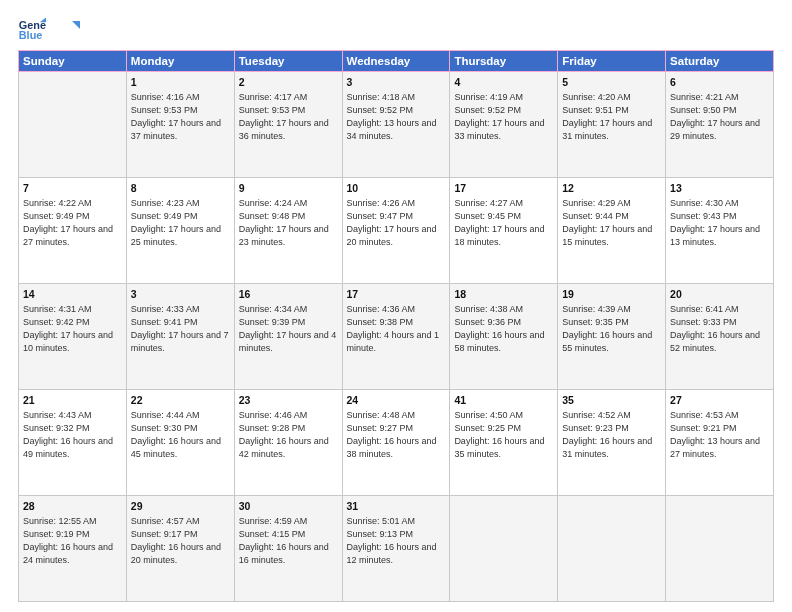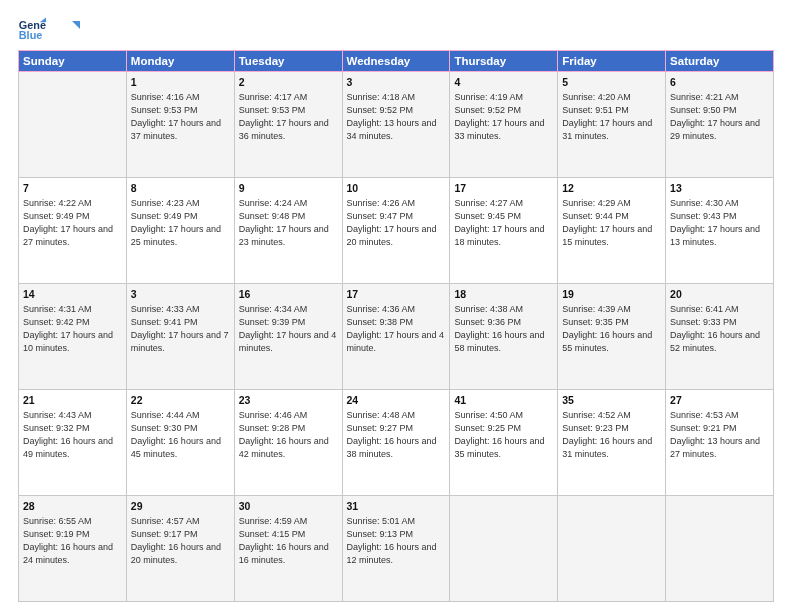--- a/index.html
+++ b/index.html
@@ -229,21 +229,21 @@
           <td>
             <span class="day-num">16</span>
             <span class="cell-text">Sunrise: 4:34 AM</span>
             <span class="cell-text">Sunset: 9:39 PM</span>
             <span class="cell-text">Daylight: 17 hours and 4 minutes.</span>
           </td>
           <td>
             <span class="day-num">17</span>
             <span class="cell-text">Sunrise: 4:36 AM</span>
             <span class="cell-text">Sunset: 9:38 PM</span>
-            <span class="cell-text">Daylight: 17 hours and 4 minute.</span>
+            <span class="cell-text">Daylight: 4 hours and 1 minute.</span>
           </td>
           <td>
             <span class="day-num">18</span>
             <span class="cell-text">Sunrise: 4:38 AM</span>
             <span class="cell-text">Sunset: 9:36 PM</span>
             <span class="cell-text">Daylight: 16 hours and 58 minutes.</span>
           </td>
           <td>
             <span class="day-num">19</span>
             <span class="cell-text">Sunrise: 4:39 AM</span>
@@ -297,21 +297,21 @@
           <td>
             <span class="day-num">27</span>
             <span class="cell-text">Sunrise: 4:53 AM</span>
             <span class="cell-text">Sunset: 9:21 PM</span>
             <span class="cell-text">Daylight: 13 hours and 27 minutes.</span>
           </td>
         </tr>
         <tr>
           <td>
             <span class="day-num">28</span>
-            <span class="cell-text">Sunrise: 6:55 AM</span>
+            <span class="cell-text">Sunrise: 12:55 AM</span>
             <span class="cell-text">Sunset: 9:19 PM</span>
             <span class="cell-text">Daylight: 16 hours and 24 minutes.</span>
           </td>
           <td>
             <span class="day-num">29</span>
             <span class="cell-text">Sunrise: 4:57 AM</span>
             <span class="cell-text">Sunset: 9:17 PM</span>
             <span class="cell-text">Daylight: 16 hours and 20 minutes.</span>
           </td>
           <td>

